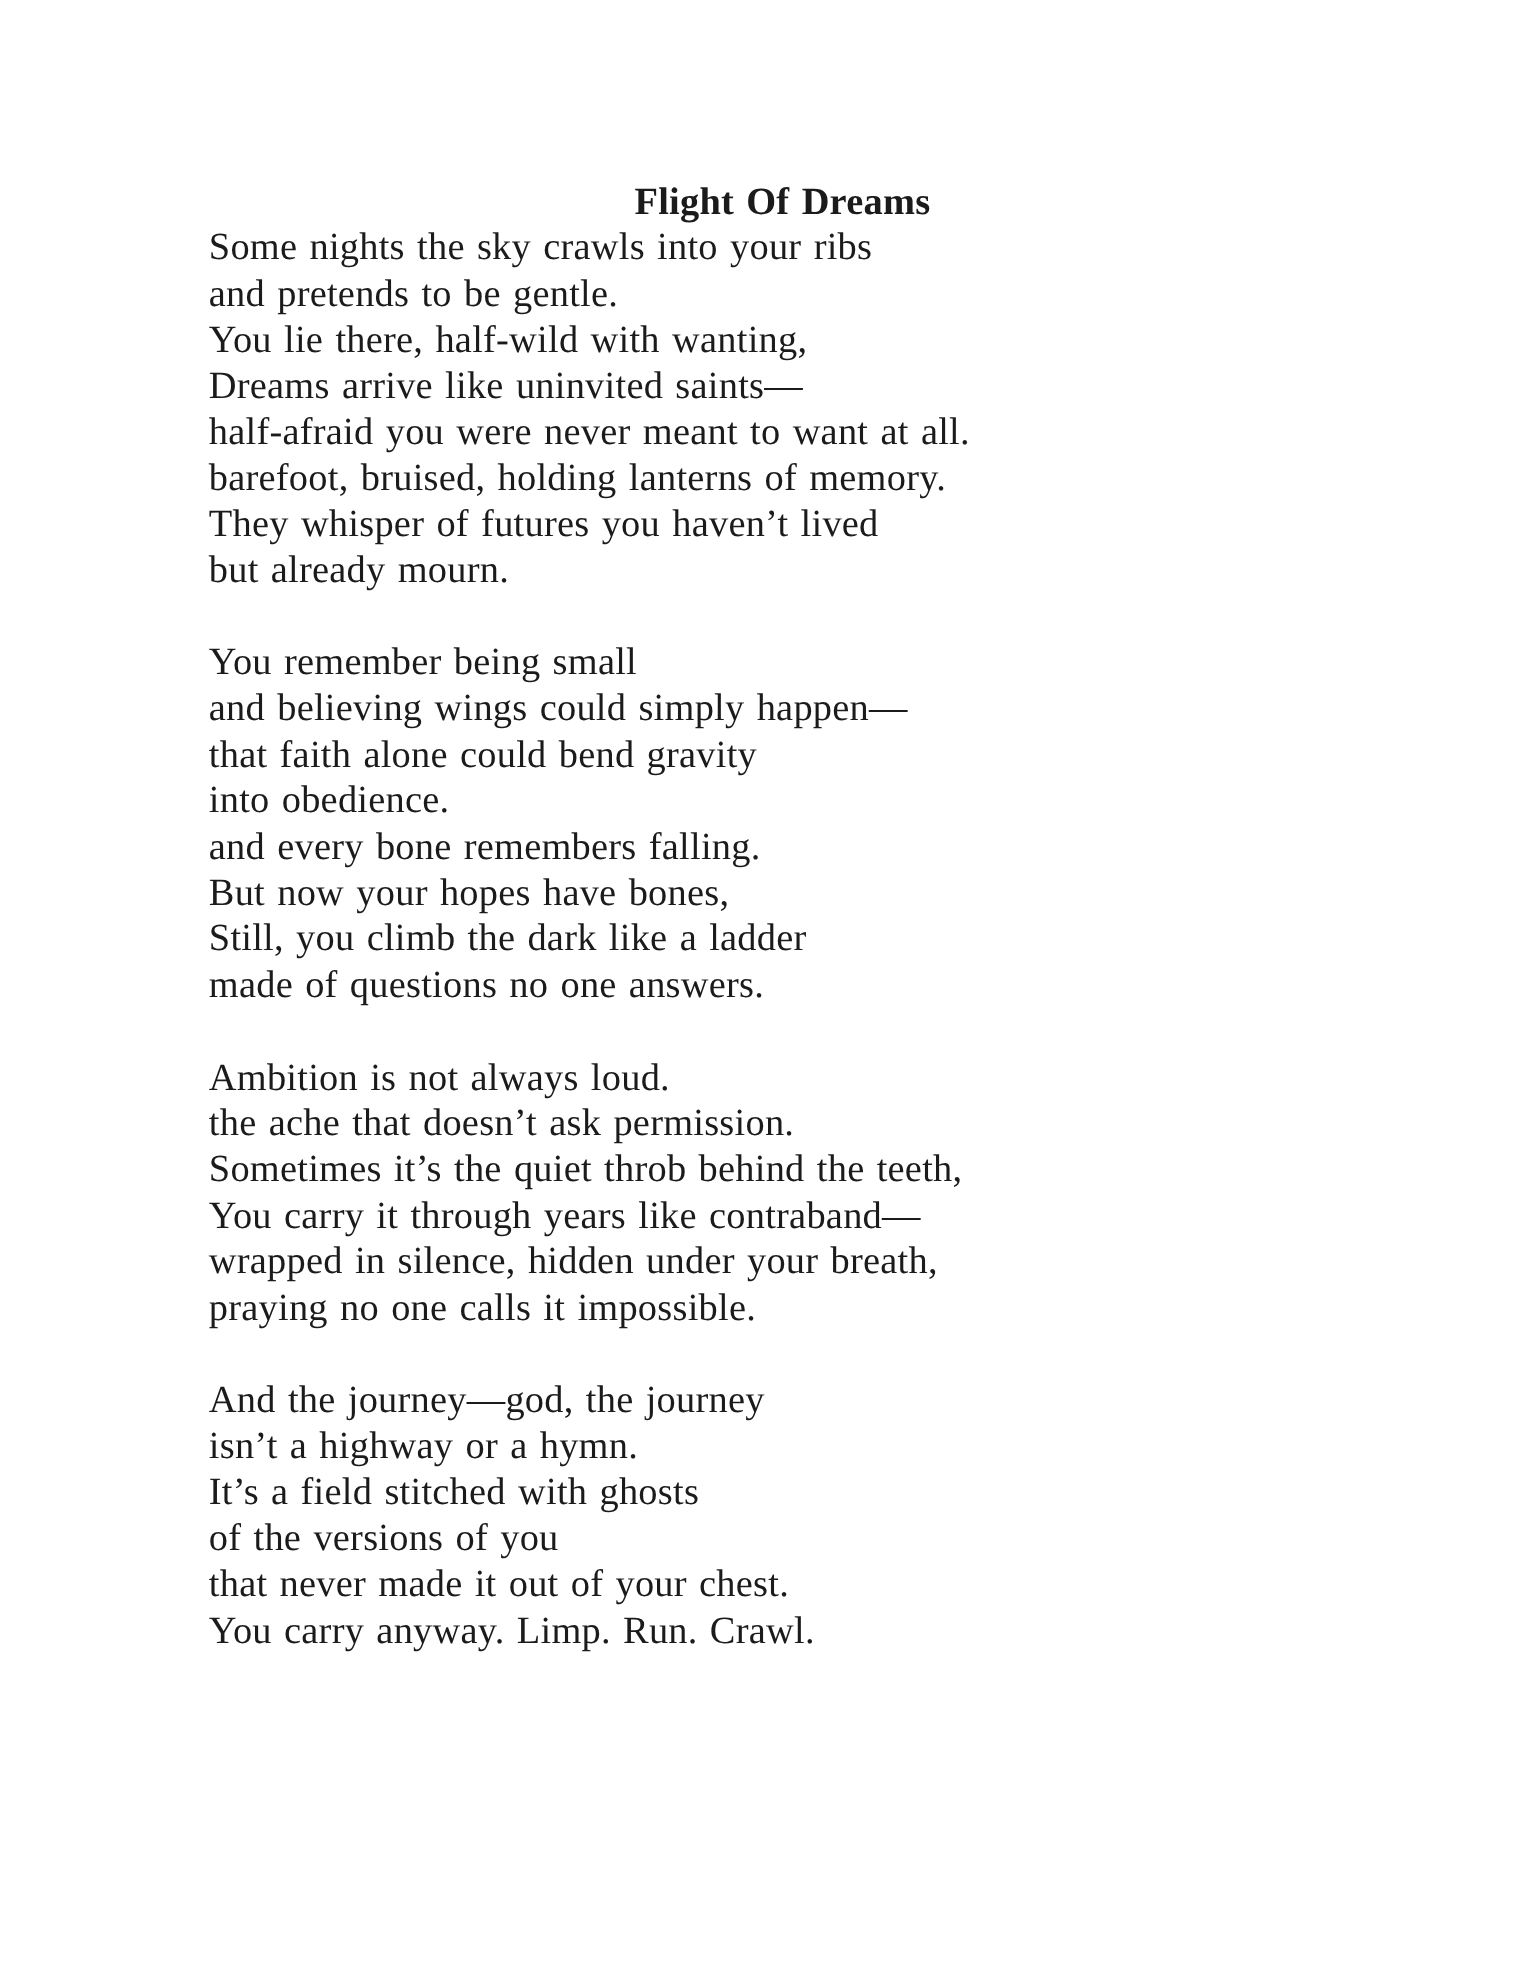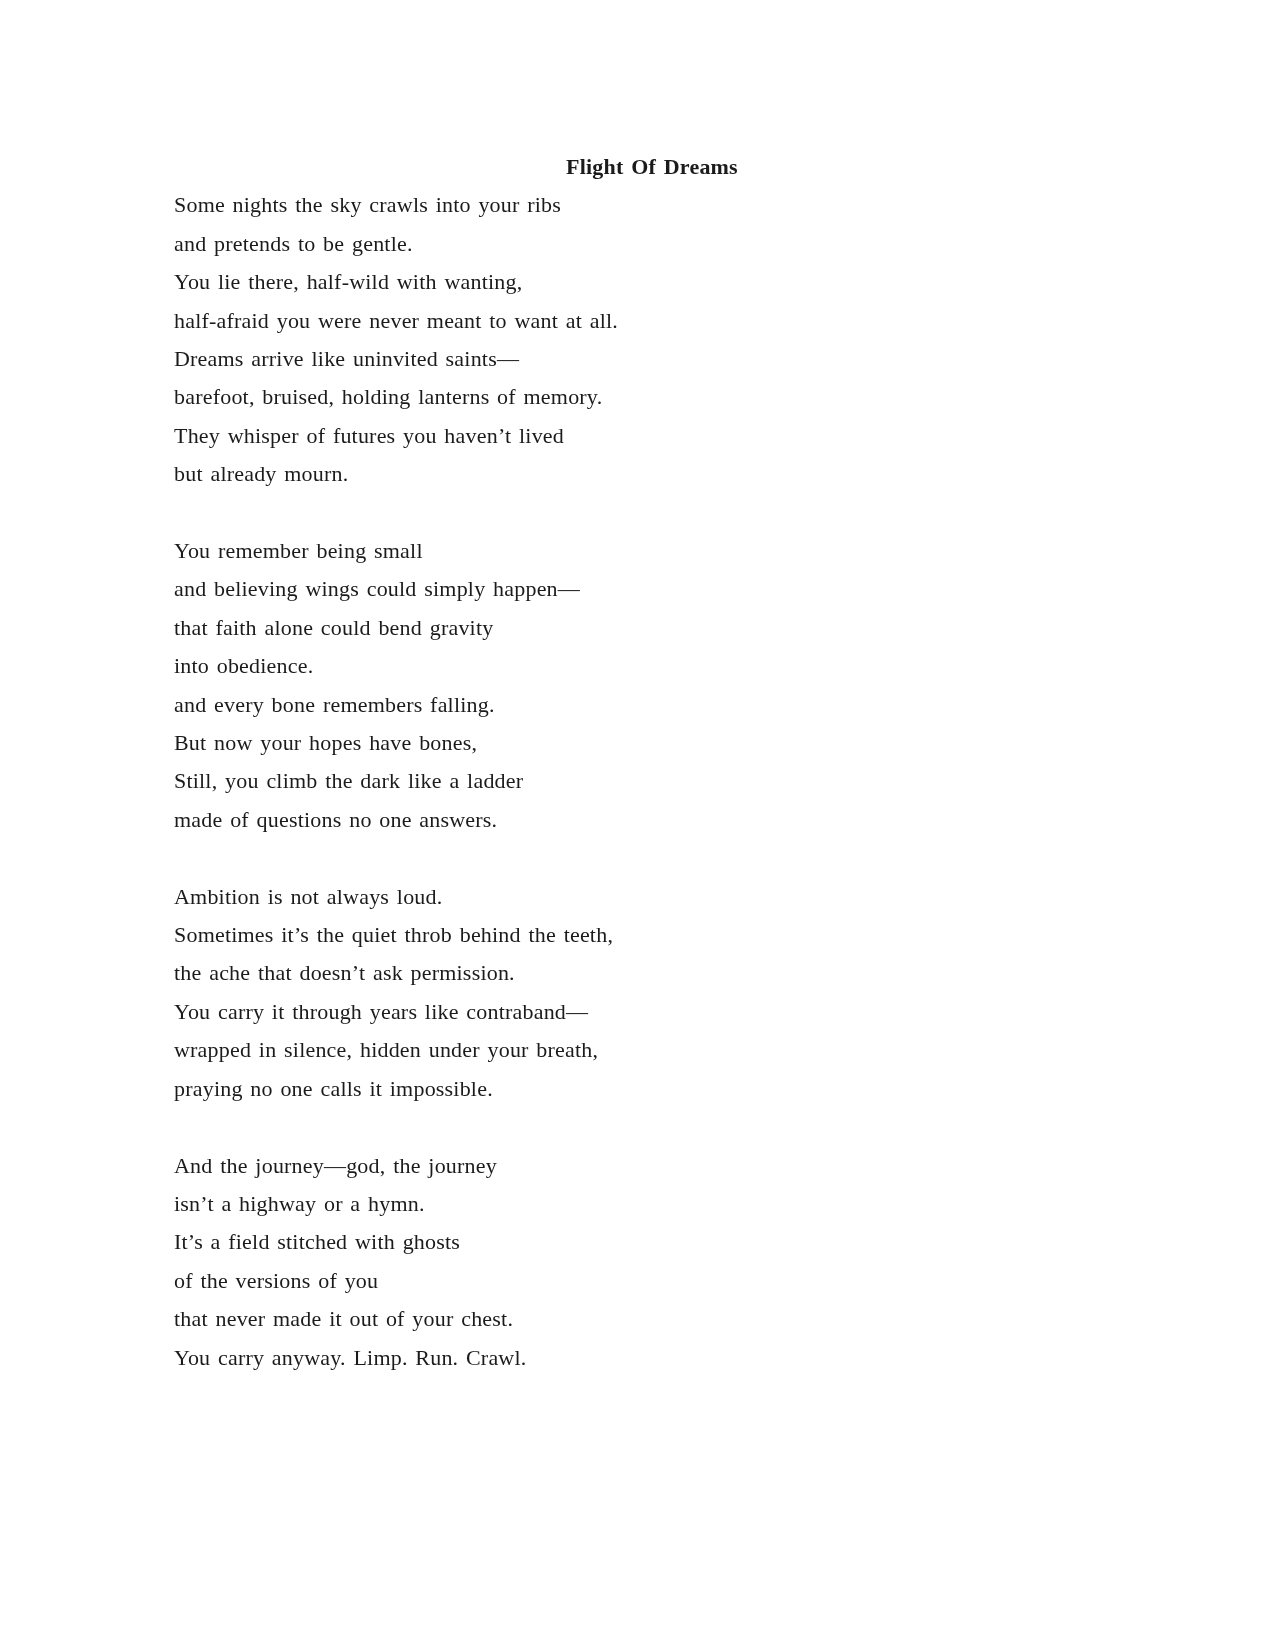--- a/index.html
+++ b/index.html
@@ -14,21 +14,21 @@
     background: #ffffff;
     overflow: hidden;
     font-family: "Liberation Serif", "DejaVu Serif", serif;
     color: #1b1b1b;
   }
   .text-block {
     position: absolute;
     left: 174px;
     top: 148px;
     width: 956px;
-    font-size: 22px;
+    font-size: 32px;
     line-height: 38.4px;
     letter-spacing: 0.2px;
     word-spacing: 2px;
   }
   .poem-title {
     text-align: center;
     font-weight: bold;
     height: 38.4px;
   }
   .stanza {
@@ -45,40 +45,40 @@
 <body>
 
 <div class="page">
   <div class="text-block">
     <div class="poem-title">Flight Of Dreams</div>
     <div>
         <div class="stanza">
           <div class="line">Some nights the sky crawls into your ribs</div>
           <div class="line">and pretends to be gentle.</div>
           <div class="line">You lie there, half-wild with wanting,</div>
+          <div class="line">Dreams arrive like uninvited saints—</div>
           <div class="line">half-afraid you were never meant to want at all.</div>
-          <div class="line">Dreams arrive like uninvited saints—</div>
           <div class="line">barefoot, bruised, holding lanterns of memory.</div>
           <div class="line">They whisper of futures you haven’t lived</div>
           <div class="line">but already mourn.</div>
         </div>
         <div class="stanza">
           <div class="line">You remember being small</div>
           <div class="line">and believing wings could simply happen—</div>
           <div class="line">that faith alone could bend gravity</div>
           <div class="line">into obedience.</div>
           <div class="line">and every bone remembers falling.</div>
           <div class="line">But now your hopes have bones,</div>
           <div class="line">Still, you climb the dark like a ladder</div>
           <div class="line">made of questions no one answers.</div>
         </div>
         <div class="stanza">
           <div class="line">Ambition is not always loud.</div>
+          <div class="line">the ache that doesn’t ask permission.</div>
           <div class="line">Sometimes it’s the quiet throb behind the teeth,</div>
-          <div class="line">the ache that doesn’t ask permission.</div>
           <div class="line">You carry it through years like contraband—</div>
           <div class="line">wrapped in silence, hidden under your breath,</div>
           <div class="line">praying no one calls it impossible.</div>
         </div>
         <div class="stanza">
           <div class="line">And the journey—god, the journey</div>
           <div class="line">isn’t a highway or a hymn.</div>
           <div class="line">It’s a field stitched with ghosts</div>
           <div class="line">of the versions of you</div>
           <div class="line">that never made it out of your chest.</div>

